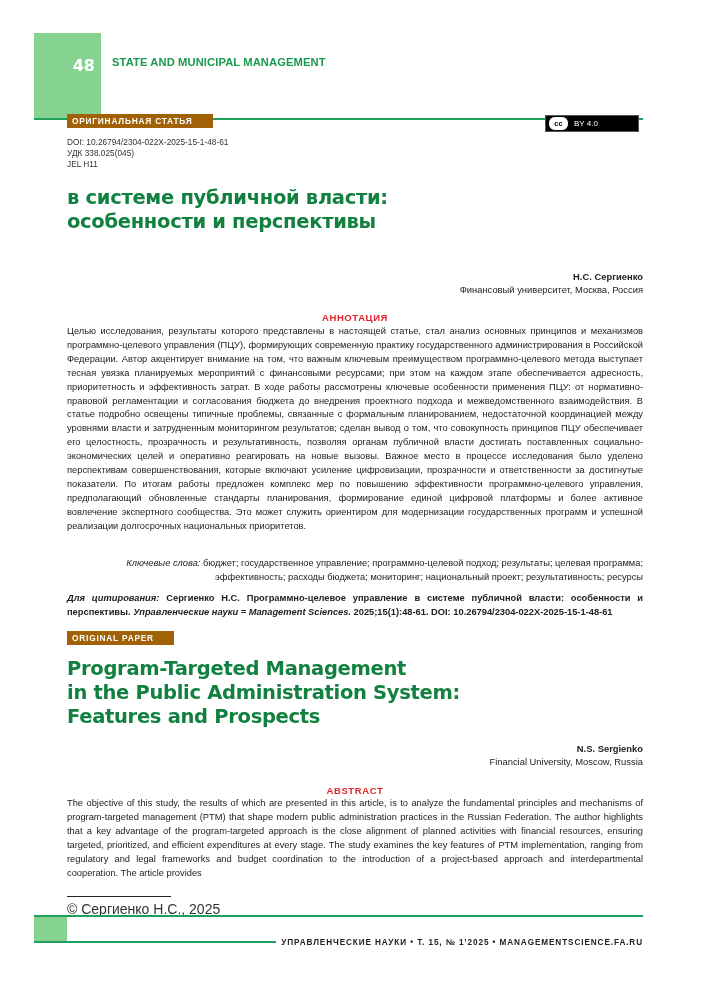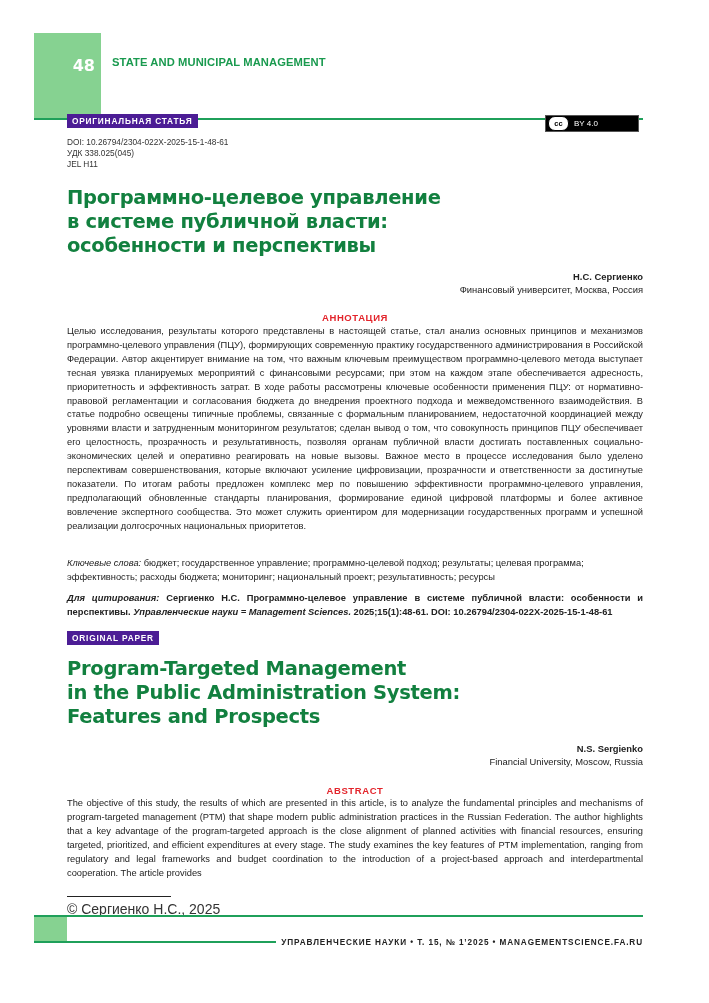--- a/index.html
+++ b/index.html
@@ -8,22 +8,22 @@
   .abs { position:absolute; }
 
   
   #hdr-block { left:34px; top:33px; width:67px; height:85px; background:#86d291; }
   #hdr-num { left:34px; top:56px; width:61px; text-align:right; color:#fff;
              font-family:"DejaVu Sans", sans-serif; font-weight:bold; font-size:16px; }
   #hdr-rule { left:34px; top:118px; width:609px; height:2px; background:#1fa05a; }
   #hdr-title { left:112px; top:55px; color:#1a9a4f; font-weight:bold; font-size:11.2px;
                line-height:14px; letter-spacing:0.1px; }
 
-  .badge { background:#4c1d95; color:#fff; font-weight:bold; font-size:8.3px;
-           letter-spacing:0.8px; padding:2px 5px 2px 5px; line-height:10px; }
+  .badge { background:#a16207; color:#fff; font-weight:bold; font-size:8.3px;
+           letter-spacing:0.8px; padding:2px 20px 2px 5px; line-height:10px; }
   #badge-ru { left:67px; top:114px; }
   #badge-en { left:67px; top:631px; }
 
   #cc { left:545px; top:115px; width:94px; height:17px; background:#000; border:1px solid #555;
         display:flex; align-items:center; box-sizing:border-box; }
   #cc .cc-circle { margin-left:2px; width:21px; height:15px; border-radius:7px; background:#fff;
         border:1px solid #000; display:flex; align-items:center; justify-content:center;
         font-size:7.5px; font-weight:bold; color:#000; box-sizing:border-box; }
   #cc .cc-text { color:#fff; font-size:8px; margin-left:5px; }
 
@@ -78,34 +78,33 @@
   <span class="cc-text">BY 4.0</span>
 </div>
 
 <div id="meta" class="abs">
   <div>DOI: 10.26794/2304-022X-2025-15-1-48-61</div>
   <div>УДК 338.025(045)</div>
   <div>JEL H11</div>
 </div>
 
 <div id="title-ru" class="abs big-title">
-  <div>Программно-целевое управление</div>
   <div>в системе публичной власти:</div>
   <div>особенности и перспективы</div>
 </div>
 
 <div id="author-ru" class="abs author">
   <div><b>Н.С. Сергиенко</b></div>
   <div>Финансовый университет, Москва, Россия</div>
 </div>
 
 <div id="annot-head" class="abs sec-head">АННОТАЦИЯ</div>
 <div id="annot-body" class="abs para"><b>Целью</b><span> исследования, результаты которого представлены в настоящей статье, стал анализ основных принципов и механизмов программно-целевого управления (ПЦУ), формирующих современную практику государственного администрирования в Российской Федерации. Автор акцентирует внимание на том, что важным ключевым преимуществом программно-целевого метода выступает тесная увязка планируемых мероприятий с финансовыми ресурсами; при этом на каждом этапе обеспечивается адресность, приоритетность и эффективность затрат. В ходе работы рассмотрены ключевые особенности применения ПЦУ: от нормативно-правовой регламентации и согласования бюджета до внедрения проектного подхода и межведомственного взаимодействия. В статье подробно освещены типичные проблемы, связанные с формальным планированием, недостаточной координацией между уровнями власти и затрудненным мониторингом результатов; сделан вывод о том, что совокупность принципов ПЦУ обеспечивает его целостность, прозрачность и результативность, позволяя органам публичной власти достигать поставленных социально-экономических целей и оперативно реагировать на новые вызовы. Важное место в процессе исследования было уделено перспективам совершенствования, которые включают усиление цифровизации, прозрачности и ответственности за достигнутые показатели. По </span><b>итогам работы</b><span> предложен комплекс мер по повышению эффективности программно-целевого управления, предполагающий обновленные стандарты планирования, формирование единой цифровой платформы и более активное вовлечение экспертного сообщества. Это может служить ориентиром для модернизации государственных программ и успешной реализации долгосрочных национальных приоритетов.</span></div>
 
-<div id="keywords" class="abs para" style="text-align:left;"><b><i>Ключевые слова:</i></b><span> бюджет; государственное управление; программно-целевой подход; результаты; целевая программа; эффективность; расходы бюджета; мониторинг; национальный проект; результативность; ресурсы</span></div>
+<div id="keywords" class="abs para" style="text-align:right;"><b><i>Ключевые слова:</i></b><span> бюджет; государственное управление; программно-целевой подход; результаты; целевая программа; эффективность; расходы бюджета; мониторинг; национальный проект; результативность; ресурсы</span></div>
 
 <div id="cite" class="abs para"><i>Для цитирования:</i><span> Сергиенко Н.С. Программно-целевое управление в системе публичной власти: особенности и перспективы. </span><i>Управленческие науки = Management Sciences.</i><span> 2025;15(1):48-61. DOI: 10.26794/2304-022X-2025-15-1-48-61</span></div>
 
 <div id="badge-en" class="abs badge">ORIGINAL PAPER</div>
 
 <div id="title-en" class="abs big-title">
   <div>Program-Targeted Management</div>
   <div>in the Public Administration System:</div>
   <div>Features and Prospects</div>
 </div>

